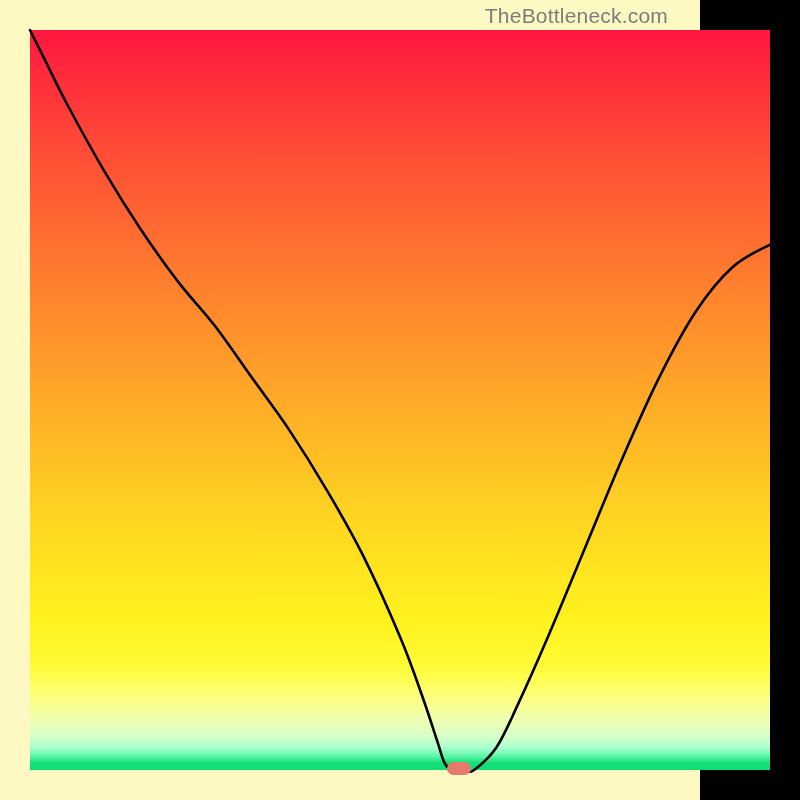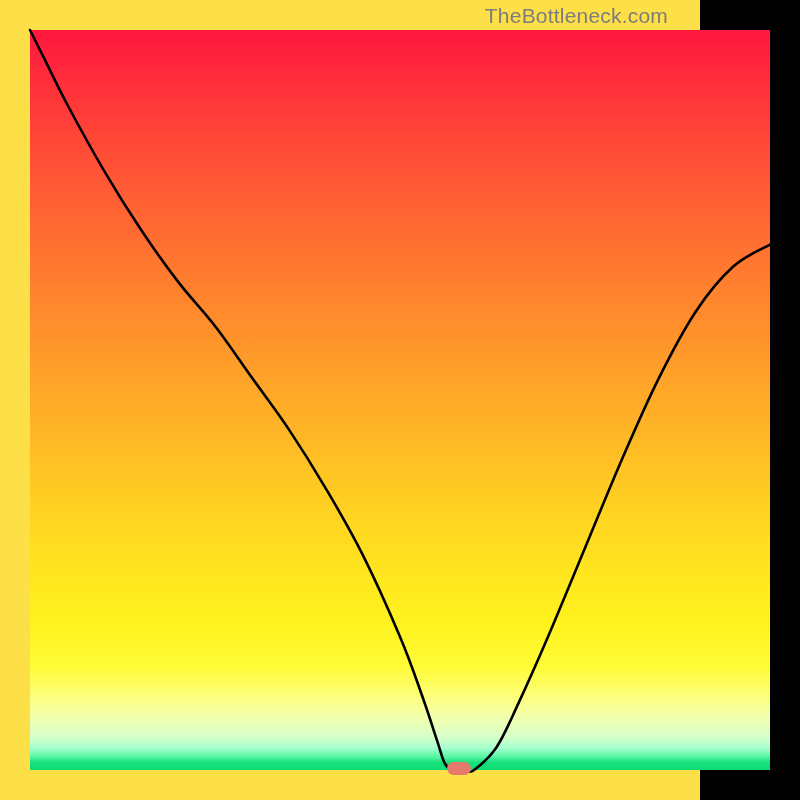--- a/index.html
+++ b/index.html
@@ -8,21 +8,21 @@
     width: 800px;
     height: 800px;
     background: #000;
     overflow: hidden;
     font-family: Arial, Helvetica, sans-serif;
   }
   .frame {
     position: relative;
     width: 700px;
     height: 800px;
-    background: #fde047;
+    background: #fef9c3;
     text-align: right;
   }
   .plot-area {
     position: absolute;
     left: 30px;
     top: 30px;
     width: 740px;
     height: 740px;
     
     background: linear-gradient(to bottom,

